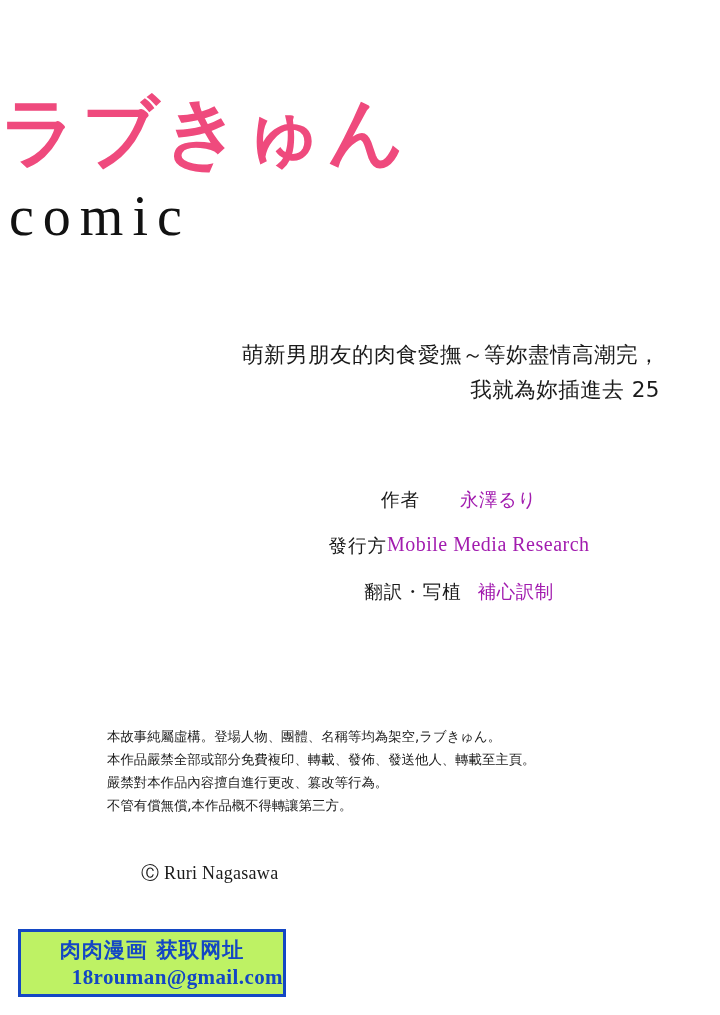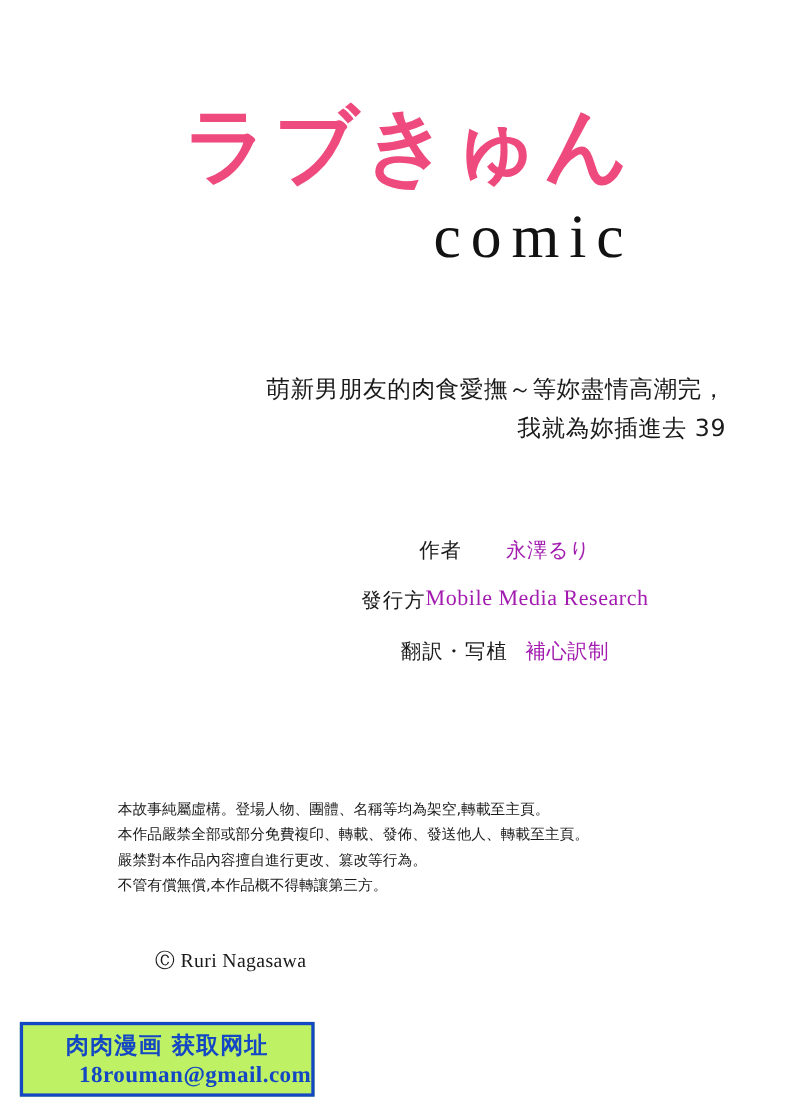--- a/index.html
+++ b/index.html
@@ -22,21 +22,21 @@
     position: relative;
     box-sizing: border-box;
   }
 
   
   .logo-block {
     position: absolute;
     top: 92px;
     left: 0;
     width: 576px;
-    text-align: right;
+    text-align: left;
   }
   .logo-jp {
     font-family: "DejaVu Sans", sans-serif;
     font-size: 76px;
     line-height: 1.05;
     font-weight: 700;
     color: #ef4a7d;
     letter-spacing: 4px;
     white-space: nowrap;
   }
@@ -157,40 +157,40 @@
 
 <div class="page">
 
   <div class="logo-block">
     <div class="logo-jp">ラブきゅん</div>
     <div class="logo-sub">comic</div>
   </div>
 
   <div class="title-block">
     <div>萌新男朋友的肉食愛撫～等妳盡情高潮完，</div>
-    <div>我就為妳插進去 39</div>
+    <div>我就為妳插進去 25</div>
   </div>
 
   <div class="credits">
     <div class="credit-row author">
       <span class="credit-label">作者</span>
       <span class="credit-value">永澤るり</span>
     </div>
     <div class="credit-row publisher">
       <span class="credit-label">發行方</span>
       <span class="credit-value">Mobile Media Research</span>
     </div>
     <div class="credit-row translator">
       <span class="credit-label">翻訳・写植</span>
       <span class="credit-value">補心訳制</span>
     </div>
   </div>
 
   <div class="disclaimer">
-    <div>本故事純屬虛構。登場人物、團體、名稱等均為架空,轉載至主頁。</div>
+    <div>本故事純屬虛構。登場人物、團體、名稱等均為架空,ラブきゅん。</div>
     <div>本作品嚴禁全部或部分免費複印、轉載、發佈、發送他人、轉載至主頁。</div>
     <div>嚴禁對本作品內容擅自進行更改、篡改等行為。</div>
     <div>不管有償無償,本作品概不得轉讓第三方。</div>
   </div>
 
   <div class="copyright">Ⓒ Ruri Nagasawa</div>
 
   <div class="footer-banner">
     <div class="footer-line1">肉肉漫画  获取网址</div>
     <div class="footer-line2">18rouman@gmail.com</div>

